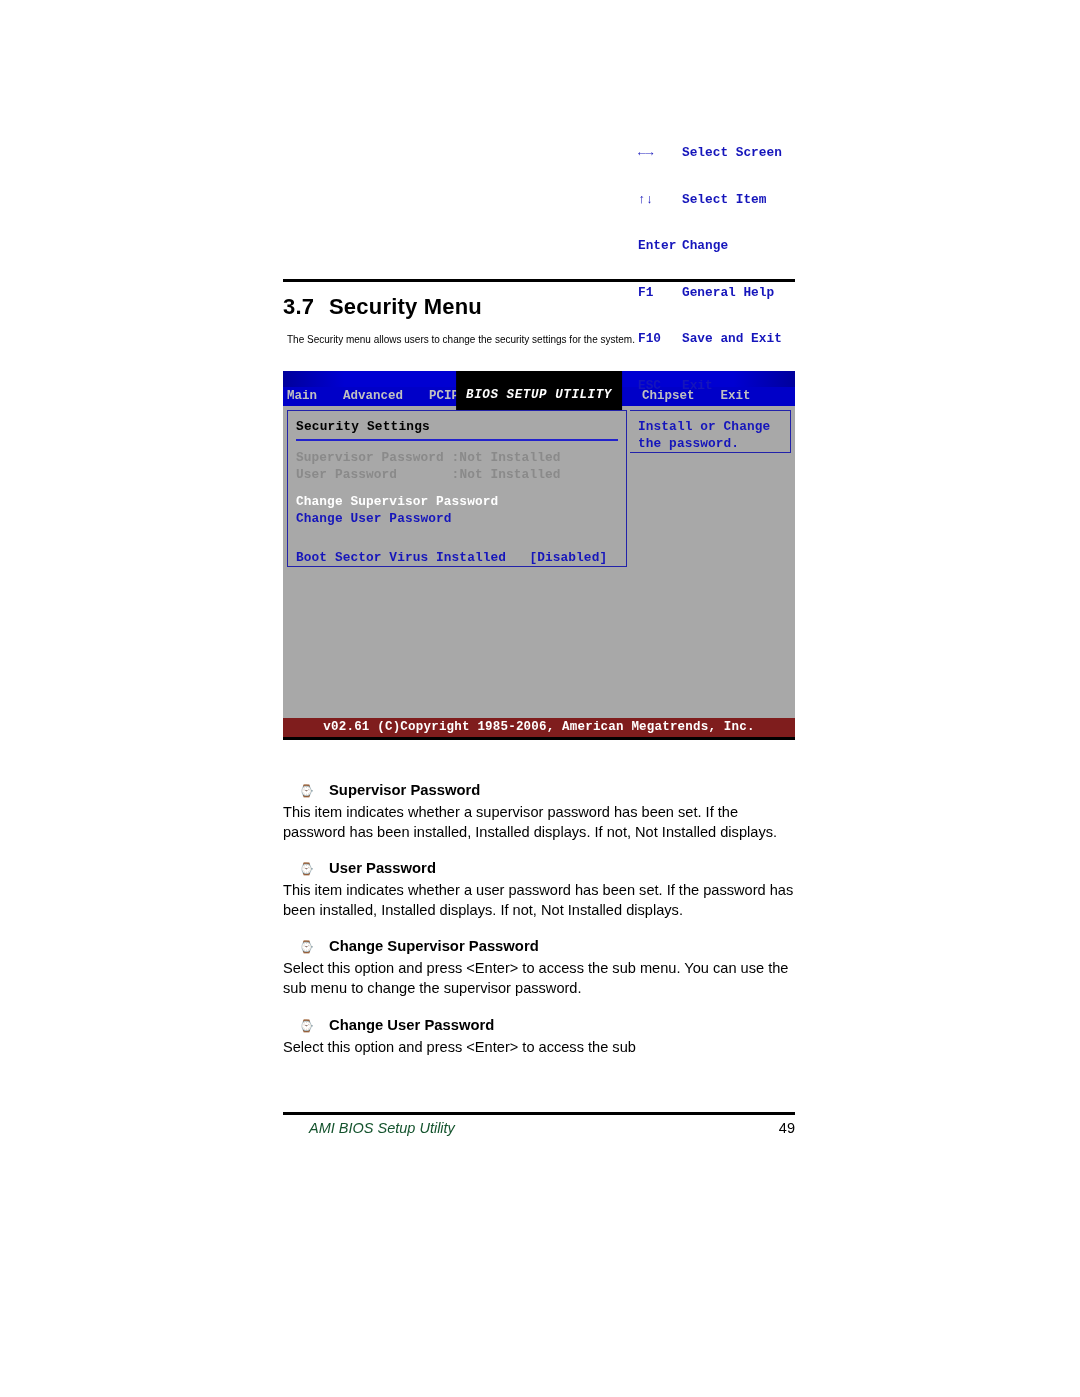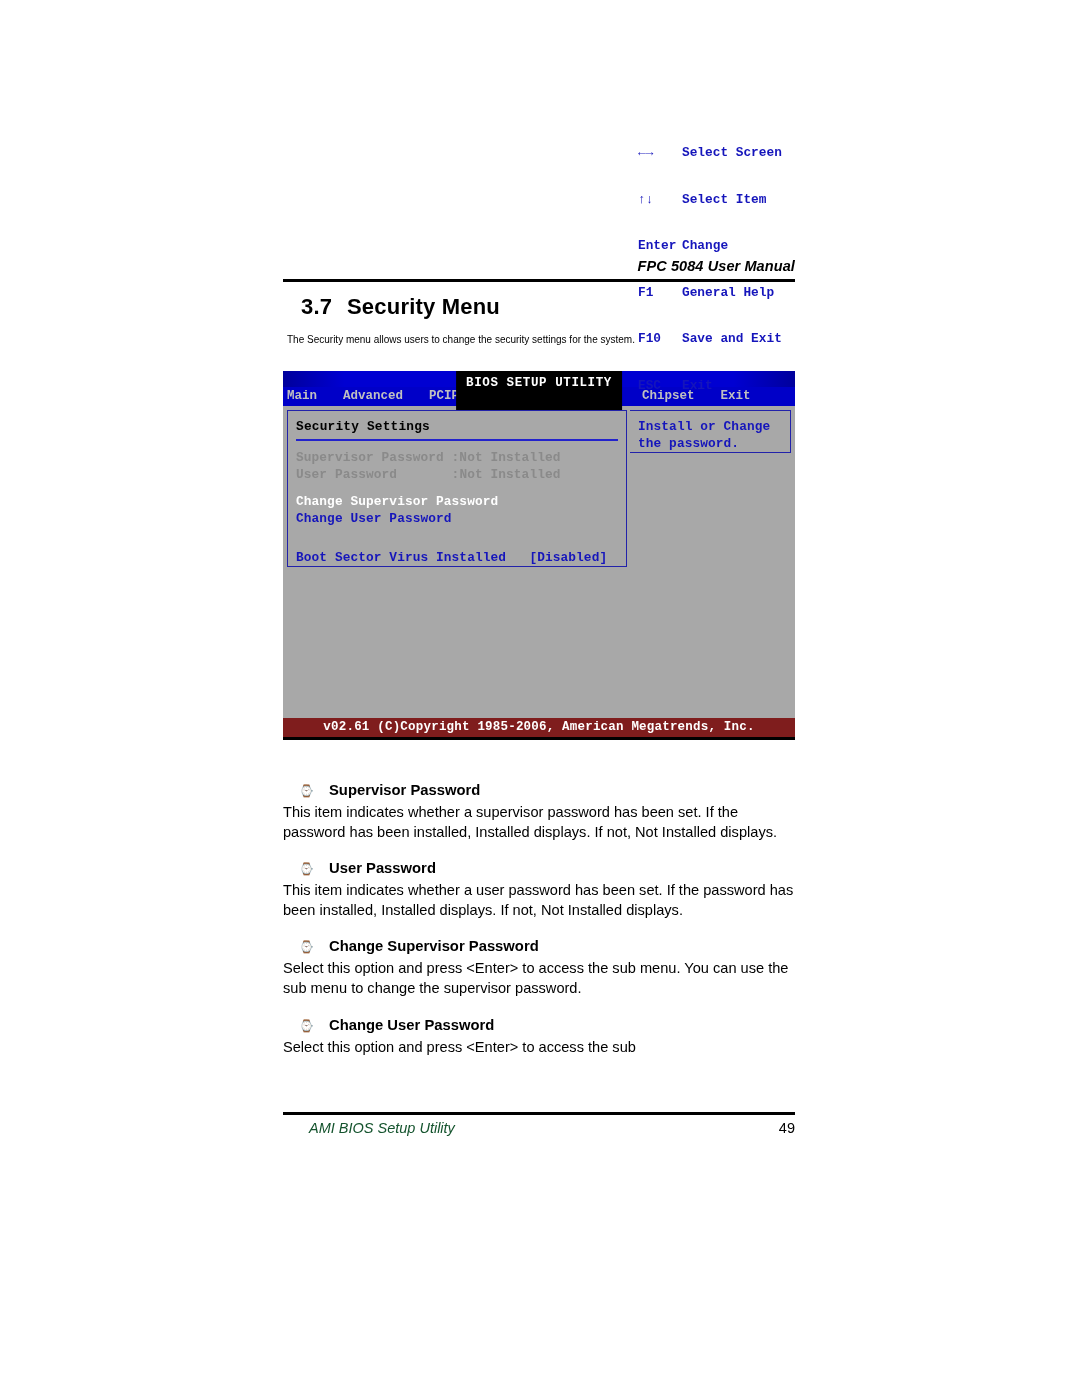--- a/index.html
+++ b/index.html
@@ -54,21 +54,20 @@
     left: 0;
     width: 512px;
     font-size: 22px;
     font-weight: bold;
     color: #000;
     letter-spacing: 0.2px;
   }
   .section-heading .num {
     display: inline-block;
     width: 46px;
-    margin-left: 18px;
   }
 
   .intro {
     position: absolute;
     top: 330px;
     left: 4px;
     width: 512px;
     font-size: 10px;
     line-height: 19.5px;
     color: #000;
@@ -95,22 +94,23 @@
     position: absolute;
     left: 50%;
     transform: translateX(-50%);
     top: 0;
     height: 32px;
     line-height: 16px;
     background: #000000;
     color: #ffffff;
     font-size: 12.5px;
     letter-spacing: 0.6px;
-    padding: 4px 10px;
+    padding: 16px 10px;
     white-space: nowrap;
+    font-style: italic;
   }
   .bios-menubar {
     height: 19px;
     background: #0000c8;
     display: flex;
     align-items: center;
     box-sizing: border-box;
   }
   .menu-item {
     color: #c0c0c0;
@@ -260,21 +260,20 @@
   }
   .footer-right {
     color: #000;
   }
 </style>
 </head>
 <body>
 
 <div class="page">
 
-  <div class="running-header">FPC 5084 User Manual</div>
   <div class="header-rule"></div>
 
   <div class="section-heading">
     <span class="num">3.7</span><span>Security Menu</span>
   </div>
 
   <div class="intro">The Security menu allows users to change the security settings for the system.</div>
 
   <div class="bios">
 

